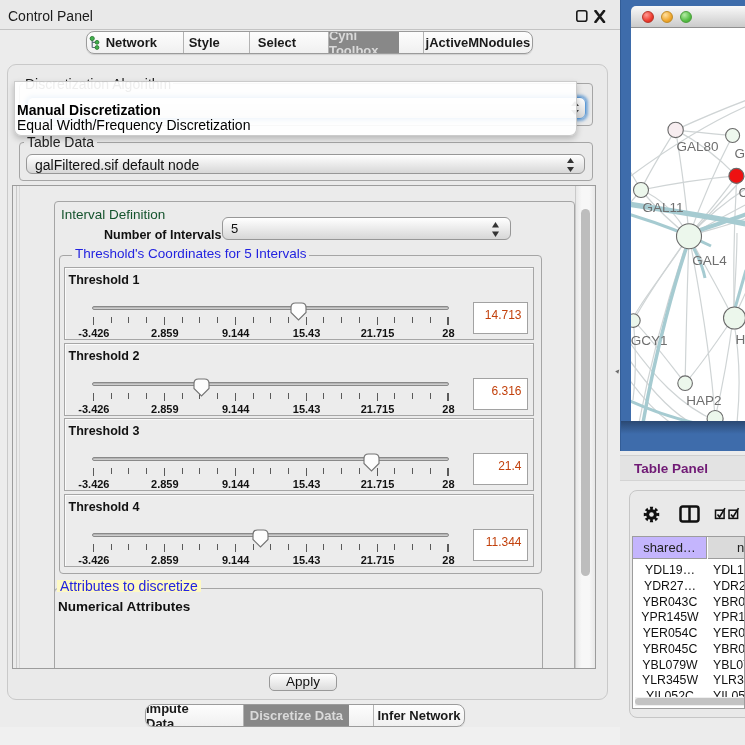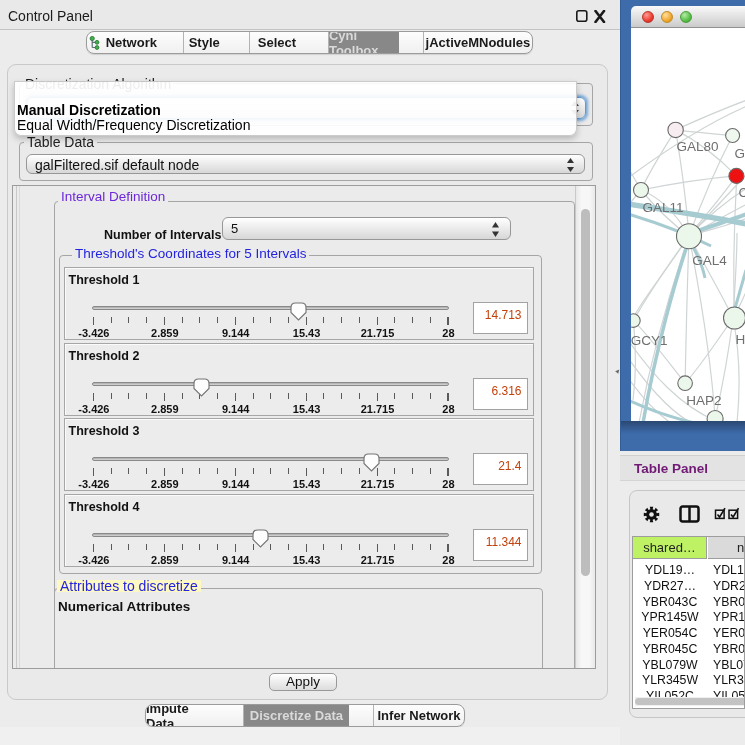--- a/index.html
+++ b/index.html
@@ -118,21 +118,21 @@
     <path d="M4.5 0 L8 5 L1 5 Z" fill="#333"></path>
       <path d="M4.5 14 L8 9 L1 9 Z" fill="#333"></path>
   </svg>
 </div>
 
 <div class="abs" id="spane">
   <div style="position:absolute;left:2.5px;top:0;width:1px;height:100%;background:#c9c9c9"></div>
   <div style="position:absolute;left:6px;top:0;width:1px;height:100%;background:#d9d9d9"></div>
 
   <div class="abs group" style="left:40.5px;top:15px;width:521px;height:600px;border-radius:4px"></div>
-  <div class="abs gtitle" style="left:45px;top:5px;font-size:13.5px;color:#6d28d9;background:#ebebeb">Interval Definition</div>
+  <div class="abs gtitle" style="left:45px;top:23px;font-size:13.5px;color:#14532d;background:#ebebeb">Interval Definition</div>
   <div class="abs" style="left:91px;top:41.5px;font-size:12.5px;font-weight:bold;color:#111">Number of Intervals</div>
   <div class="abs combo" style="left:209px;top:31px;width:289px;height:23px">
     <span class="ct" style="top:3px;font-size:13px">5</span>
     <svg style="position:absolute;right:10px;top:4px" width="9" height="15" viewBox="0 0 9 15">
       <path d="M4.5 0 L8 5.5 L1 5.5 Z" fill="#333"></path>
         <path d="M4.5 15 L8 9.5 L1 9.5 Z" fill="#333"></path>
     </svg>
   </div>
 
   <div class="abs group" style="left:46.3px;top:69px;width:482.7px;height:319px"></div>
@@ -331,21 +331,21 @@
 
   <g>
     <rect x="73.5" y="6.2" width="8.6" height="8.2" fill="none" stroke="#111" stroke-width="1.5"></rect>
     <path d="M75.5 10.4 L77.6 13 L83 4.2" stroke="#111" stroke-width="1.6" fill="none"></path>
     <rect x="87" y="6.2" width="8.6" height="8.2" fill="none" stroke="#111" stroke-width="1.5"></rect>
     <path d="M89 10.4 L91.1 13 L96.5 4.2" stroke="#111" stroke-width="1.6" fill="none"></path>
   </g>
 </svg>
 
 <div class="abs" id="table">
-  <div style="position:absolute;left:0;top:0;width:74px;height:22px;background:#bef264;border-right:1px solid #9d9d9d;border-bottom:1px solid #9d9d9d;text-align:center;font-size:13px;color:#222;line-height:22px">shared…</div>
+  <div style="position:absolute;left:0;top:0;width:74px;height:22px;background:#c4b5fd;border-right:1px solid #9d9d9d;border-bottom:1px solid #9d9d9d;text-align:center;font-size:13px;color:#222;line-height:22px">shared…</div>
   <div style="position:absolute;left:75px;top:0;width:38px;height:22px;background:#dadada;border-bottom:1px solid #9d9d9d;font-size:13px;color:#222;line-height:22px;padding-left:29px;overflow:hidden;white-space:nowrap">na</div>
   <div id="rows" style="position:absolute;left:0;top:26px;width:113px;font-size:12.3px;color:#111">
       <div style="position:absolute;top:0px;left:0;width:74px;text-align:center">YDL19…</div>
          <div style="position:absolute;top:0px;left:80px;width:40px;overflow:hidden;white-space:nowrap">YDL194W</div>
       <div style="position:absolute;top:15.75px;left:0;width:74px;text-align:center">YDR27…</div>
          <div style="position:absolute;top:15.75px;left:80px;width:40px;overflow:hidden;white-space:nowrap">YDR277C</div>
       <div style="position:absolute;top:31.5px;left:0;width:74px;text-align:center">YBR043C</div>
          <div style="position:absolute;top:31.5px;left:80px;width:40px;overflow:hidden;white-space:nowrap">YBR043C</div>
       <div style="position:absolute;top:47.25px;left:0;width:74px;text-align:center">YPR145W</div>
          <div style="position:absolute;top:47.25px;left:80px;width:40px;overflow:hidden;white-space:nowrap">YPR145W</div>

